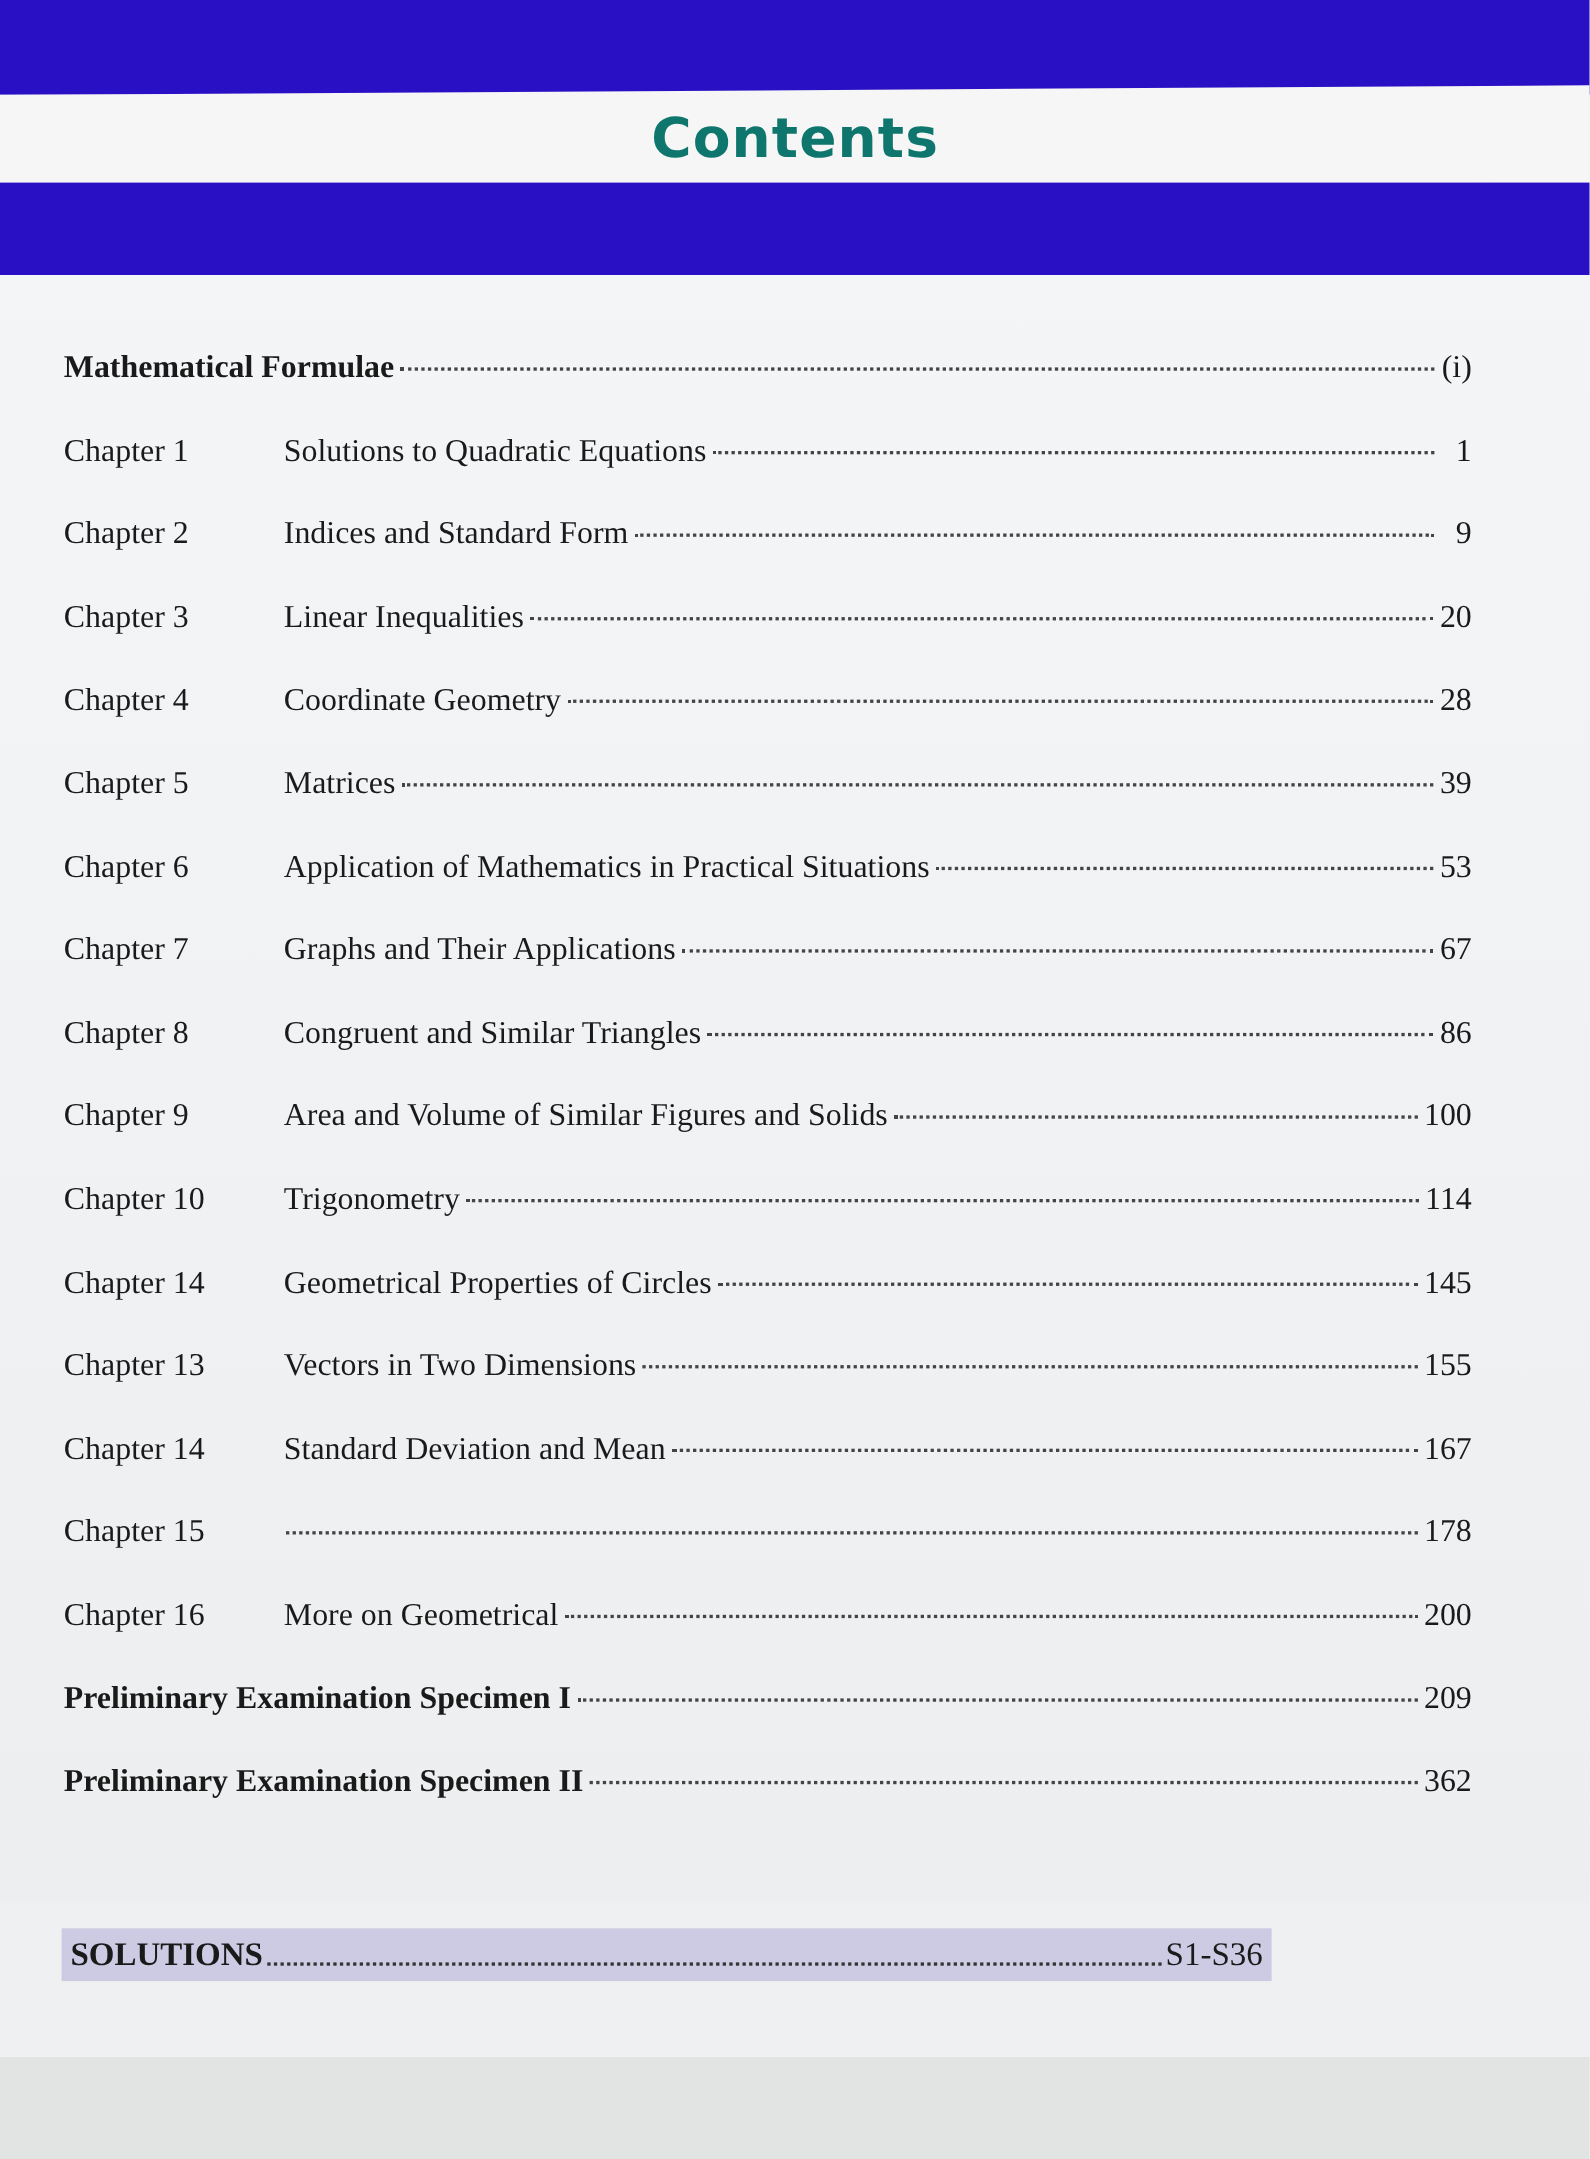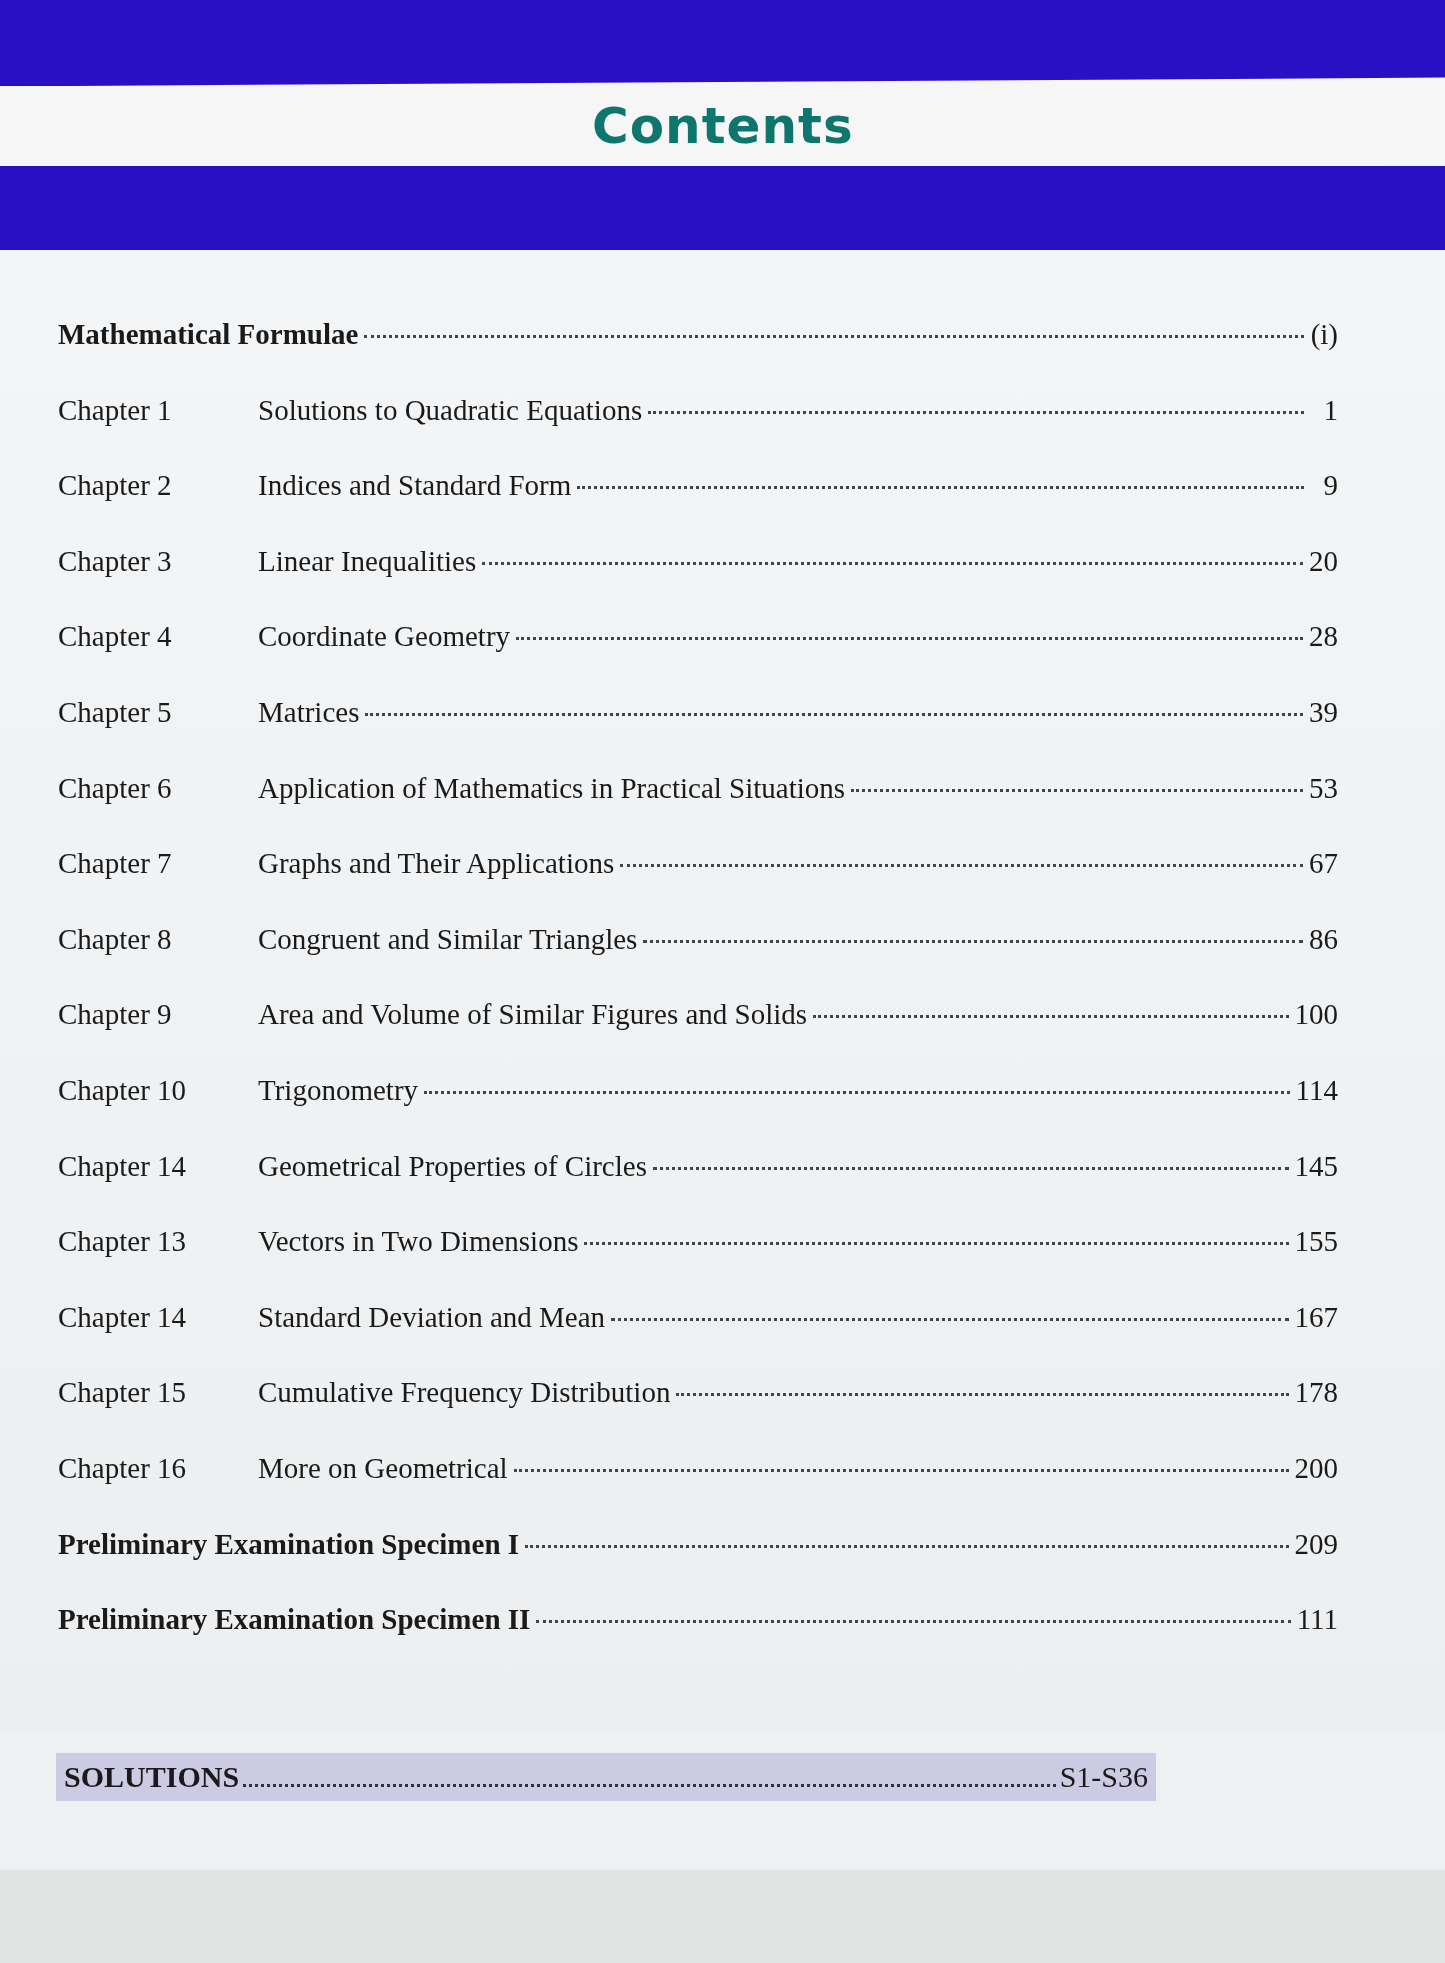--- a/index.html
+++ b/index.html
@@ -159,40 +159,39 @@
     <span class="page-num">155</span>
   </div>
   <div class="row">
     <span class="chap">Chapter 14</span>
     <span class="title">Standard Deviation and Mean</span>
     <span class="leader"></span>
     <span class="page-num">167</span>
   </div>
   <div class="row">
     <span class="chap">Chapter 15</span>
-    <span class="title">Cumulative Frequency Distribution</span>
     <span class="leader"></span>
     <span class="page-num">178</span>
   </div>
   <div class="row">
     <span class="chap">Chapter 16</span>
     <span class="title">More on Geometrical</span>
     <span class="leader"></span>
     <span class="page-num">200</span>
   </div>
 
   <div class="row">
     <span class="title bold">Preliminary Examination Specimen I</span>
     <span class="leader"></span>
     <span class="page-num">209</span>
   </div>
   <div class="row">
     <span class="title bold">Preliminary Examination Specimen II</span>
     <span class="leader"></span>
-    <span class="page-num">111</span>
+    <span class="page-num">362</span>
   </div>
 </div>
 
 <div class="solutions">
   <span>SOLUTIONS</span>
   <span class="leader"></span>
   <span class="sol-page">S1-S36</span>
 </div>
 
 </body></html>

